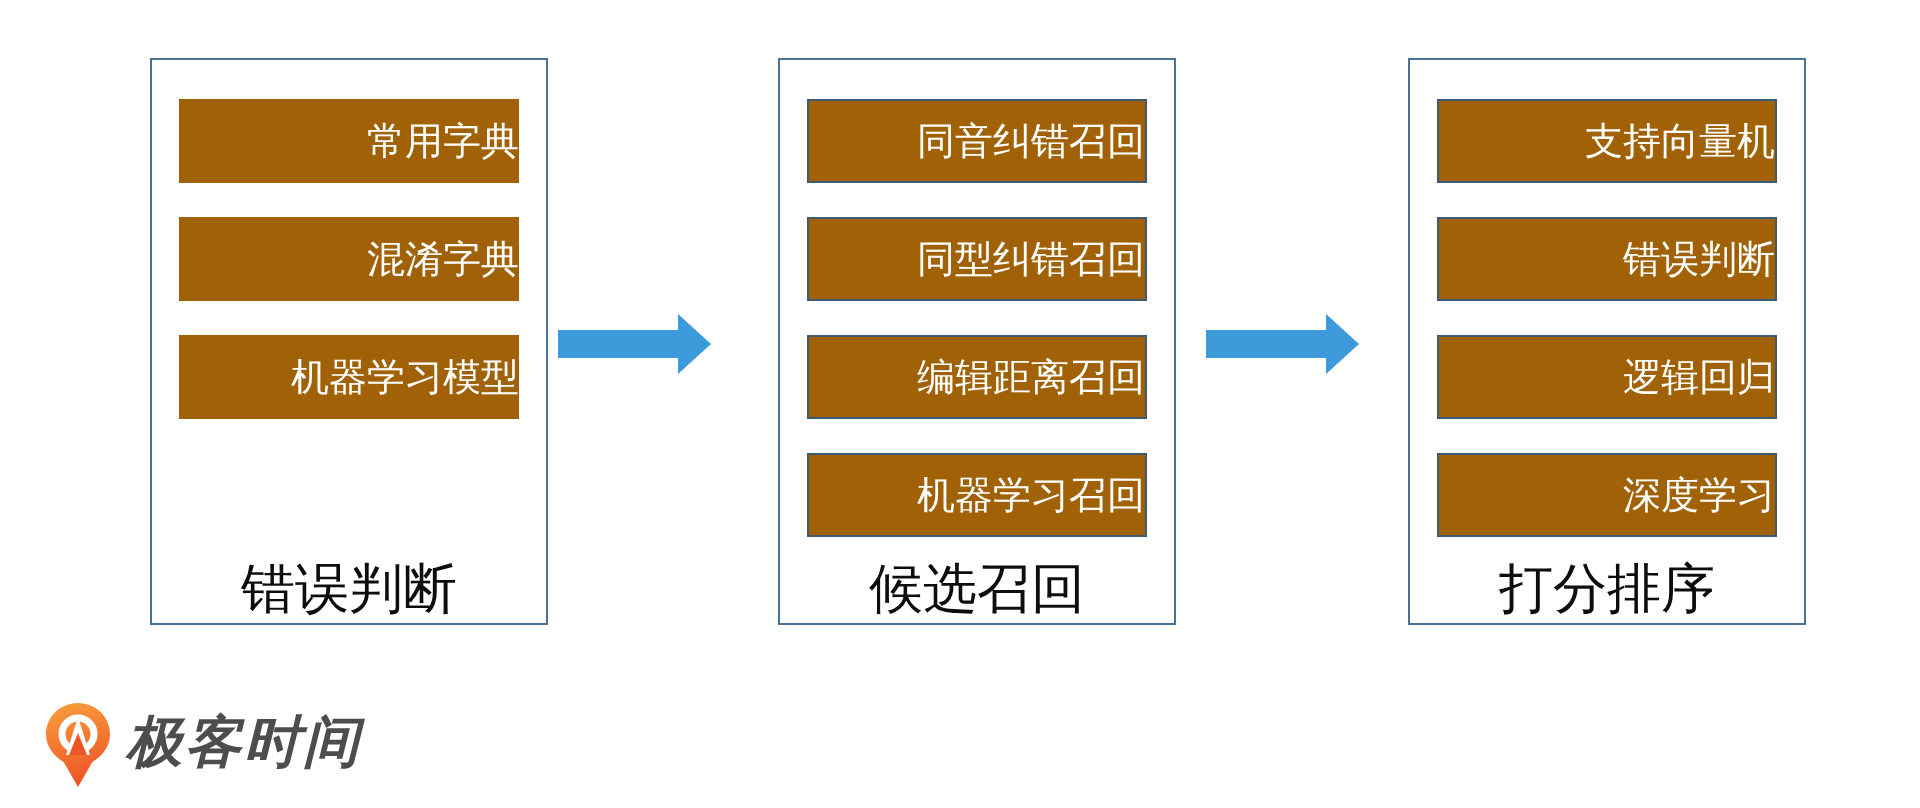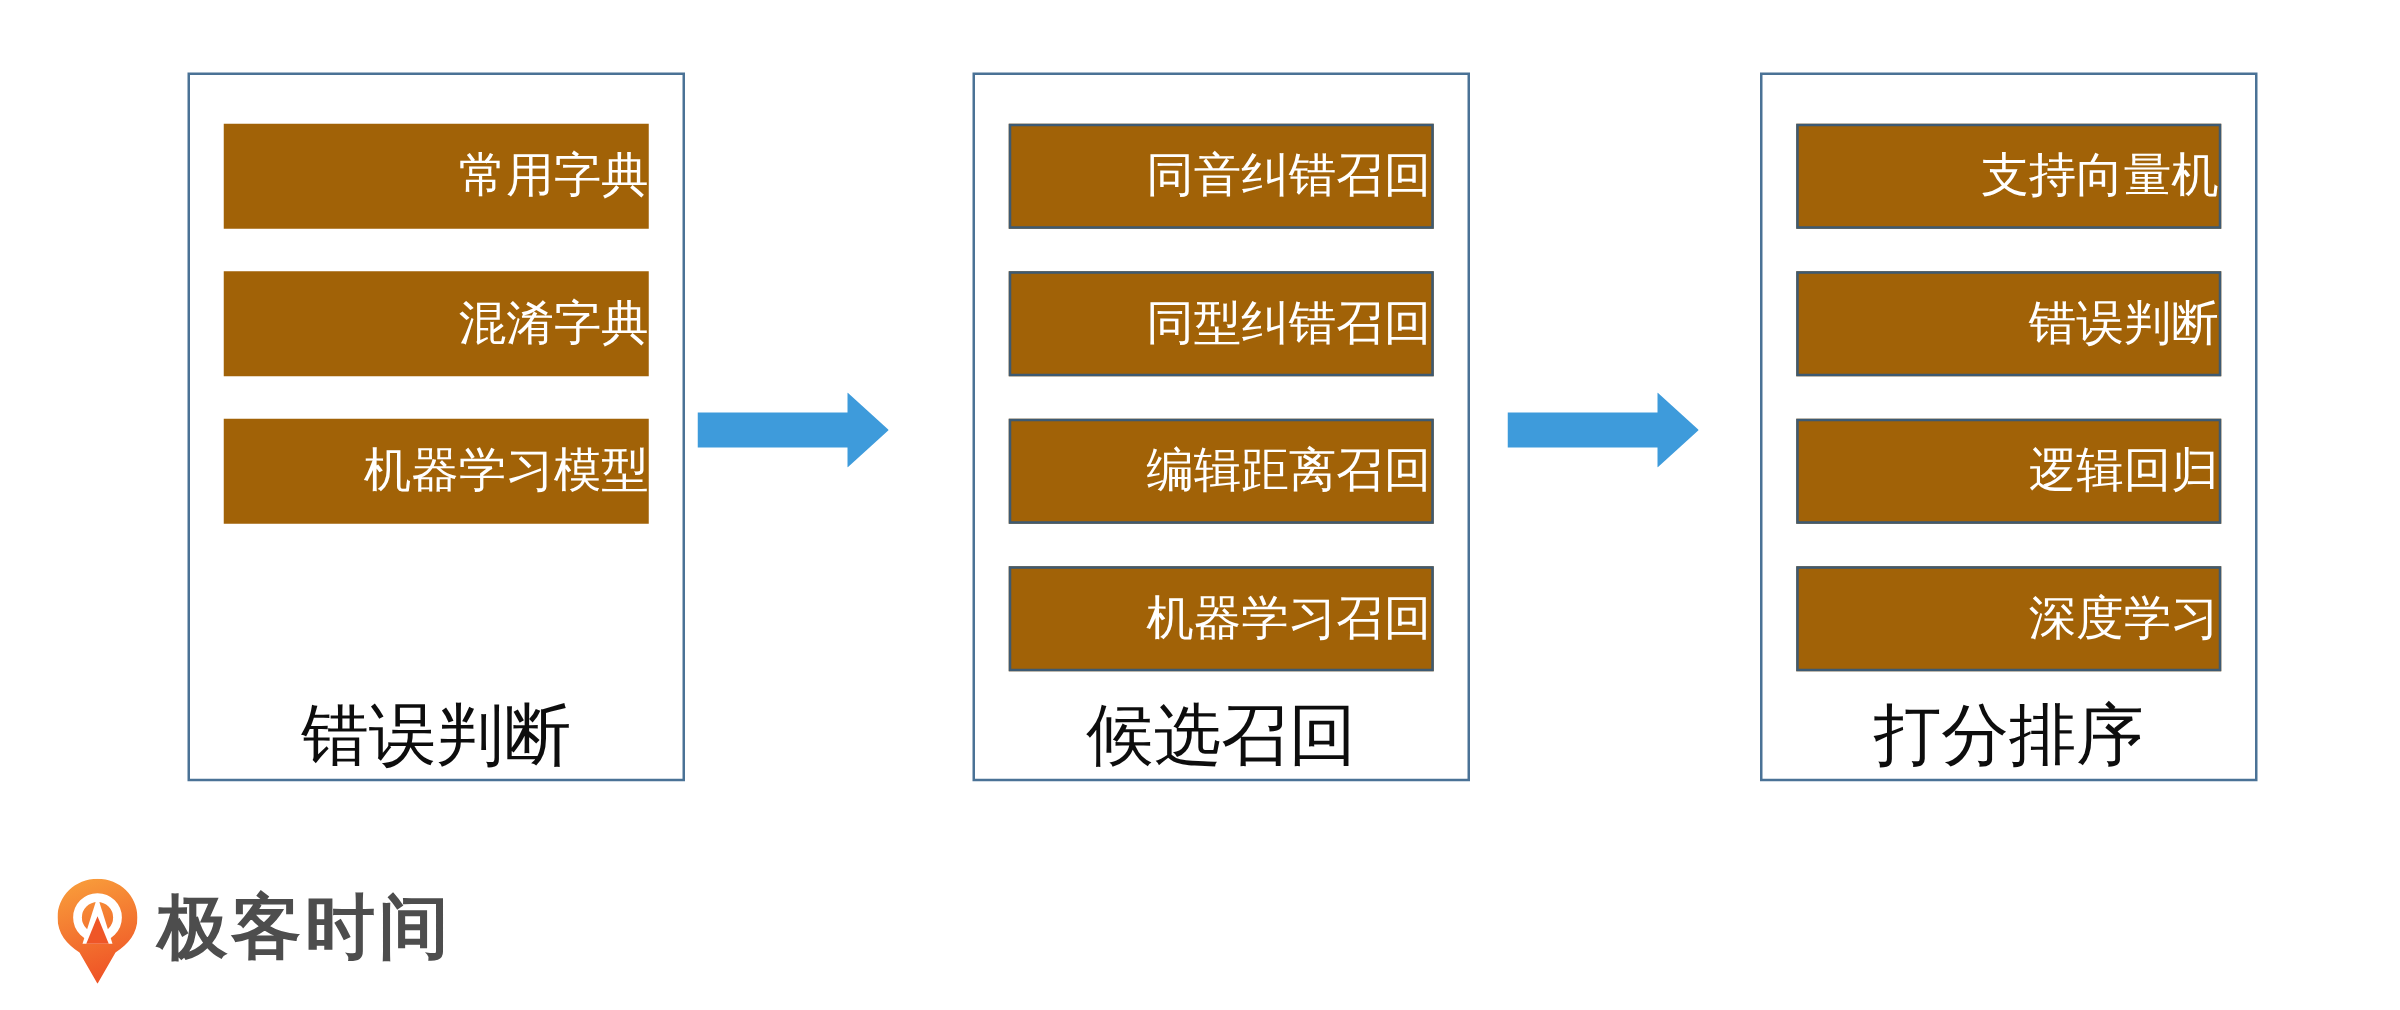--- a/index.html
+++ b/index.html
@@ -53,20 +53,21 @@
   .flow-arrow-1 { left: 558px; top: 314px; }
   .flow-arrow-2 { left: 1206px; top: 314px; }
   .logo {
     position: absolute;
     left: 46px;
     top: 702px;
     display: flex;
     align-items: center;
     gap: 16px;
     height: 86px;
+    font-style: italic;
   }
   .logo-text {
     color: #4d4d4d;
     font-size: 56px;
     font-weight: 600;
     letter-spacing: 3px;
     line-height: 1;
     padding-bottom: 6px;
   }
 </style>

